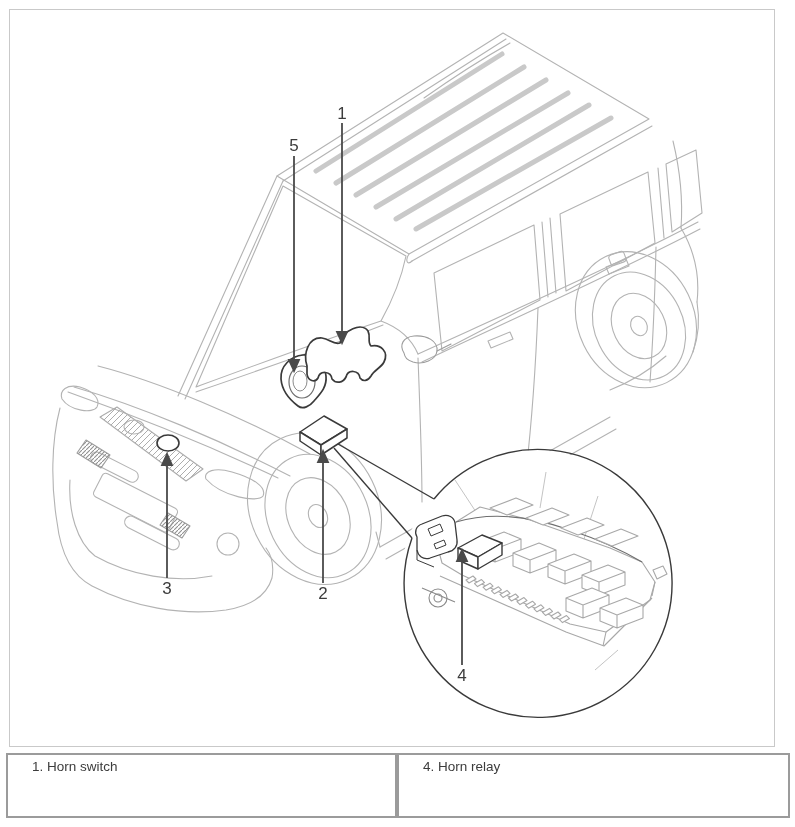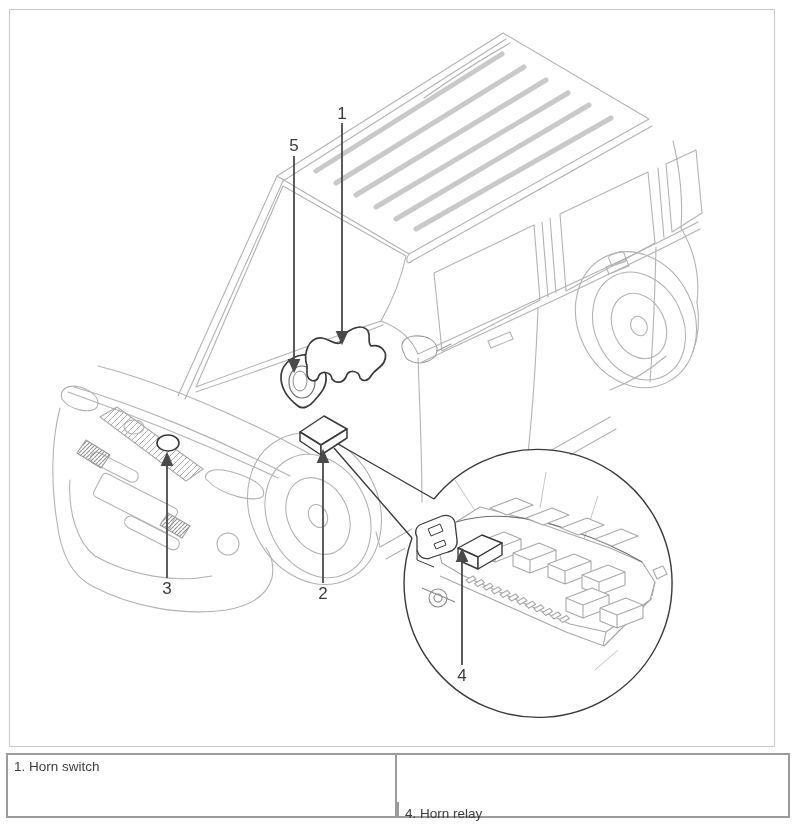--- a/index.html
+++ b/index.html
@@ -10,23 +10,23 @@
   .figure-panel{
     position:absolute;left:9px;top:9px;width:766px;height:738px;
     border:1px solid #c9c9c9;box-sizing:border-box;background:#ffffff;
   }
   .figure-panel svg{width:100%;height:100%;display:block;}
   .legend-table{
     position:absolute;left:6px;top:753px;width:784px;height:65px;
     border:2px solid #9b9b9b;box-sizing:border-box;background:#ffffff;
     display:flex;font-size:13.5px;color:#3c3c3c;
   }
-  .legend-cell{padding:2px 0 0 6px;line-height:20px;box-sizing:border-box;white-space:nowrap;}
+  .legend-cell{padding:2px 0 0 24px;line-height:20px;box-sizing:border-box;white-space:nowrap;}
   .legend-cell.left{width:389px;border-right:2px solid #9b9b9b;}
-  .legend-cell.right{flex:1;border-left:2px solid #9b9b9b;margin-top:47px;}
+  .legend-cell.right{flex:1;border-left:2px solid #9b9b9b;}
   text.callout{
     font-family:"Liberation Sans","DejaVu Sans",sans-serif;
     font-size:17px;fill:#3c3c3c;
   }
 </style>
 </head>
 <body>
 
 <div class="figure-panel">
 <svg viewBox="0 0 764 736">

